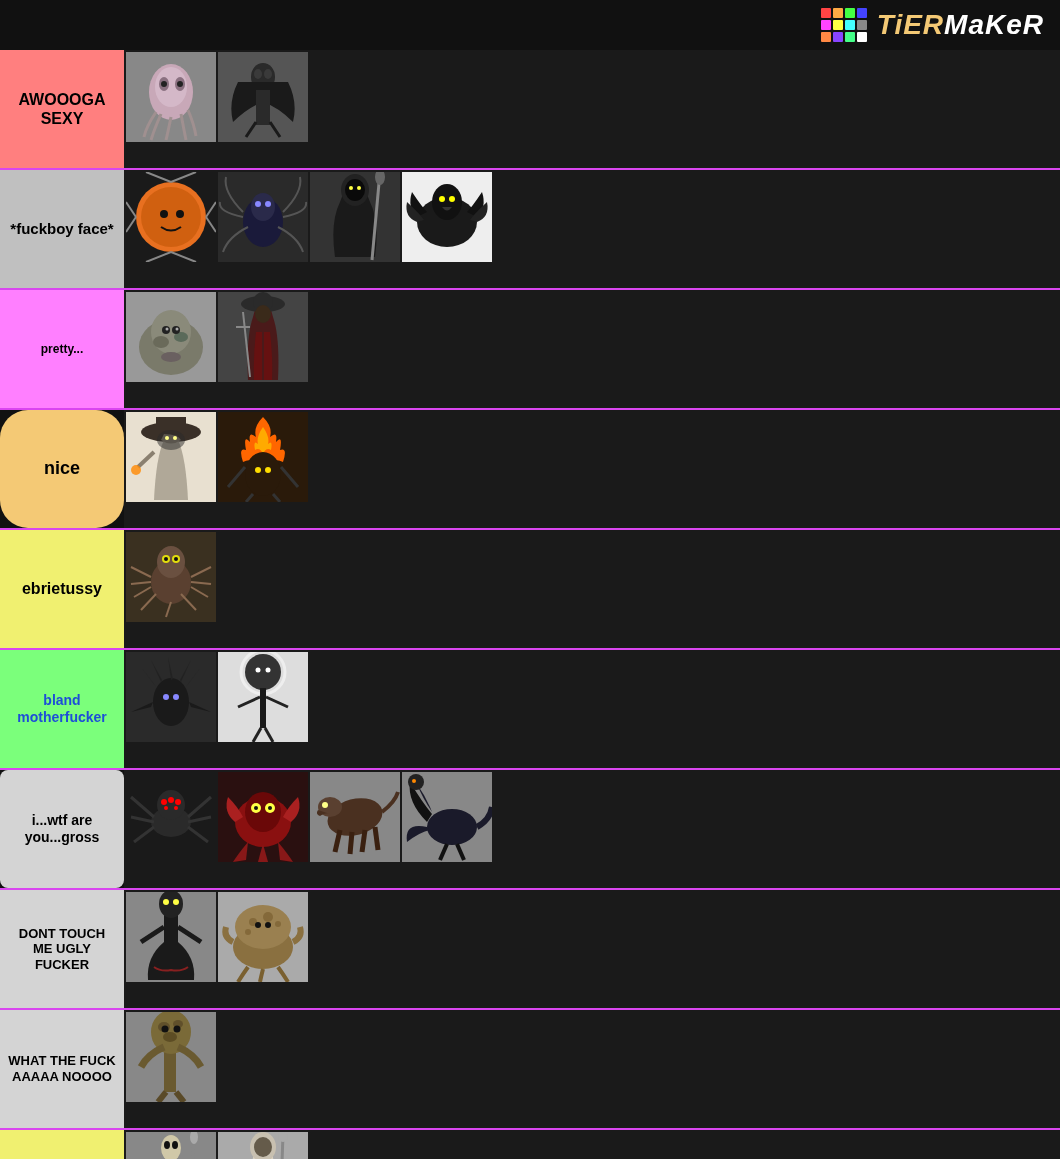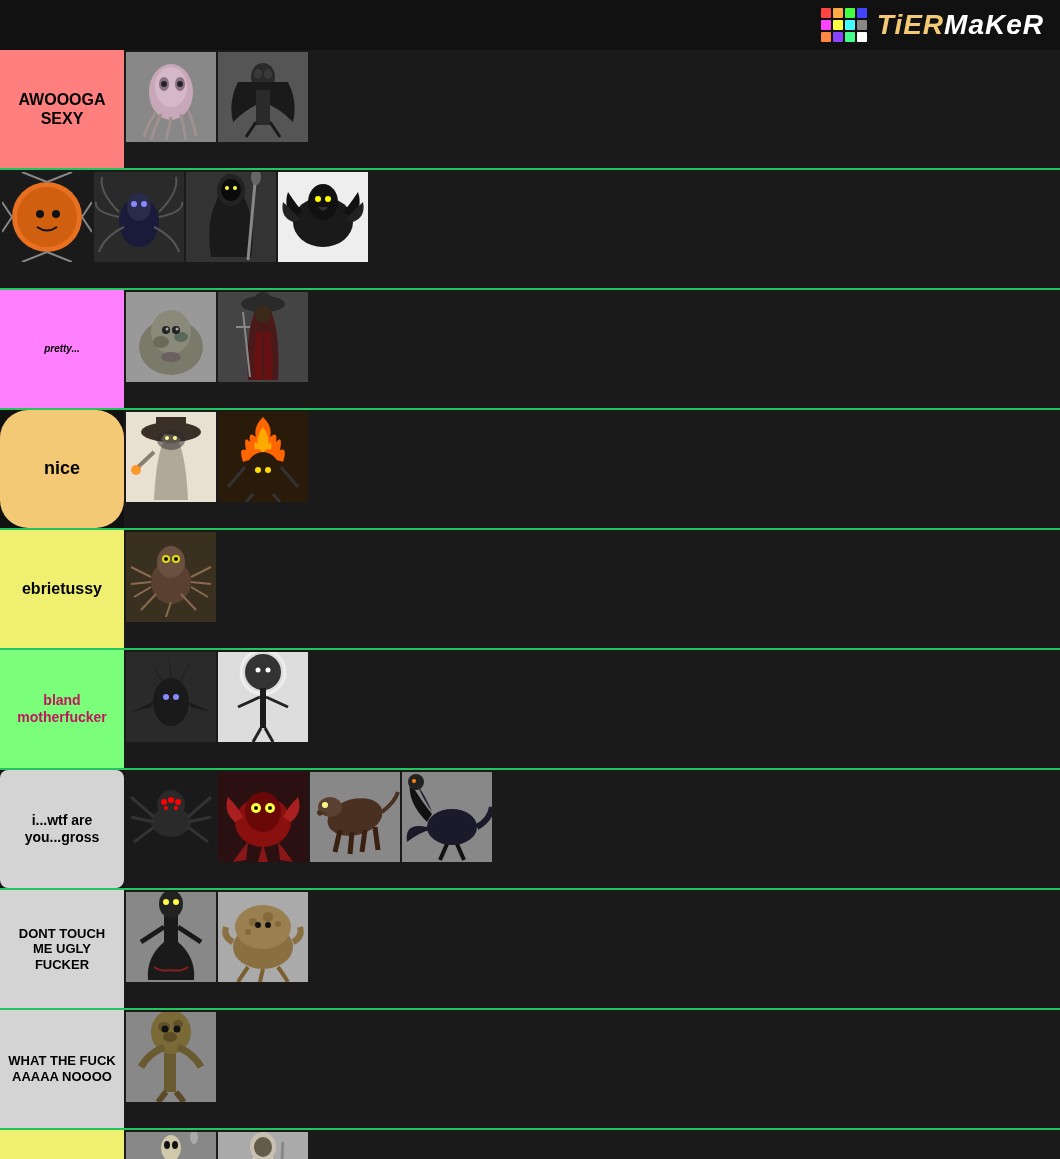--- a/index.html
+++ b/index.html
@@ -41,21 +41,21 @@
     .logo-title {
       color: white;
       font-size: 28px;
       font-weight: bold;
       font-style: italic;
       letter-spacing: 1px;
     }
 
     .tier-row {
       display: flex;
-      border-bottom: 2px solid #22c55e;
+      border-bottom: 2px solid #d946ef;
       min-height: 120px;
     }
 
     .tier-label {
       width: 124px;
       min-width: 124px;
       display: flex;
       align-items: center;
       justify-content: center;
       text-align: center;
@@ -163,20 +163,23 @@
         <line x1="52" y1="70" x2="62" y2="85" stroke="#1a1a1a" stroke-width="3"></line>
 
         <ellipse cx="40" cy="22" rx="4" ry="5" fill="#3a3a3a"></ellipse>
         <ellipse cx="50" cy="22" rx="4" ry="5" fill="#3a3a3a"></ellipse>
       </svg>
     </div>
   </div>
 </div>
 
 <div class="tier-row">
+  <div class="tier-label row-a" style="color:#000; font-size:15px;">
+    <span>*fuckboy face*</span>
+  </div>
   <div class="tier-items">
 
     <div class="tier-item">
       <svg viewBox="0 0 90 90" xmlns="http://www.w3.org/2000/svg">
         <rect width="90" height="90" fill="#1a1a1a"></rect>
         <circle cx="45" cy="45" r="35" fill="#e87020"></circle>
         <circle cx="45" cy="45" r="30" fill="#d06010"></circle>
 
         <line x1="45" y1="10" x2="20" y2="0" stroke="#888" stroke-width="2"></line>
         <line x1="45" y1="10" x2="70" y2="0" stroke="#888" stroke-width="2"></line>
@@ -245,21 +248,21 @@
         <circle cx="40" cy="27" r="3" fill="#ff0"></circle>
         <circle cx="50" cy="27" r="3" fill="#ff0"></circle>
 
         <path d="M40 35 Q45 42 50 35" fill="#333"></path>
       </svg>
     </div>
   </div>
 </div>
 
 <div class="tier-row">
-  <div class="tier-label row-b" style="color:#000; font-size:10px;font-style:italic;">
+  <div class="tier-label row-b" style="color:#000; font-size:12px;">
     <span>pretty...</span>
   </div>
   <div class="tier-items">
 
     <div class="tier-item">
       <svg viewBox="0 0 90 90" xmlns="http://www.w3.org/2000/svg">
         <rect width="90" height="90" fill="#999"></rect>
 
         <ellipse cx="45" cy="55" rx="32" ry="28" fill="#7a7a6a"></ellipse>
         <ellipse cx="45" cy="40" rx="20" ry="22" fill="#8a8a7a"></ellipse>
@@ -371,21 +374,21 @@
         <circle cx="40" cy="27" r="4" fill="#ff0" opacity="0.8"></circle>
         <circle cx="50" cy="27" r="4" fill="#ff0" opacity="0.8"></circle>
         <circle cx="40" cy="27" r="2" fill="#111"></circle>
         <circle cx="50" cy="27" r="2" fill="#111"></circle>
       </svg>
     </div>
   </div>
 </div>
 
 <div class="tier-row">
-  <div class="tier-label row-e" style="color:#be185d; font-size:14px;">
+  <div class="tier-label row-e" style="color:#1d4ed8; font-size:14px;">
     <span>bland motherfucker</span>
   </div>
   <div class="tier-items">
 
     <div class="tier-item">
       <svg viewBox="0 0 90 90" xmlns="http://www.w3.org/2000/svg">
         <rect width="90" height="90" fill="#2a2a2a"></rect>
 
         <ellipse cx="45" cy="50" rx="18" ry="24" fill="#1a1a1a"></ellipse>
 

